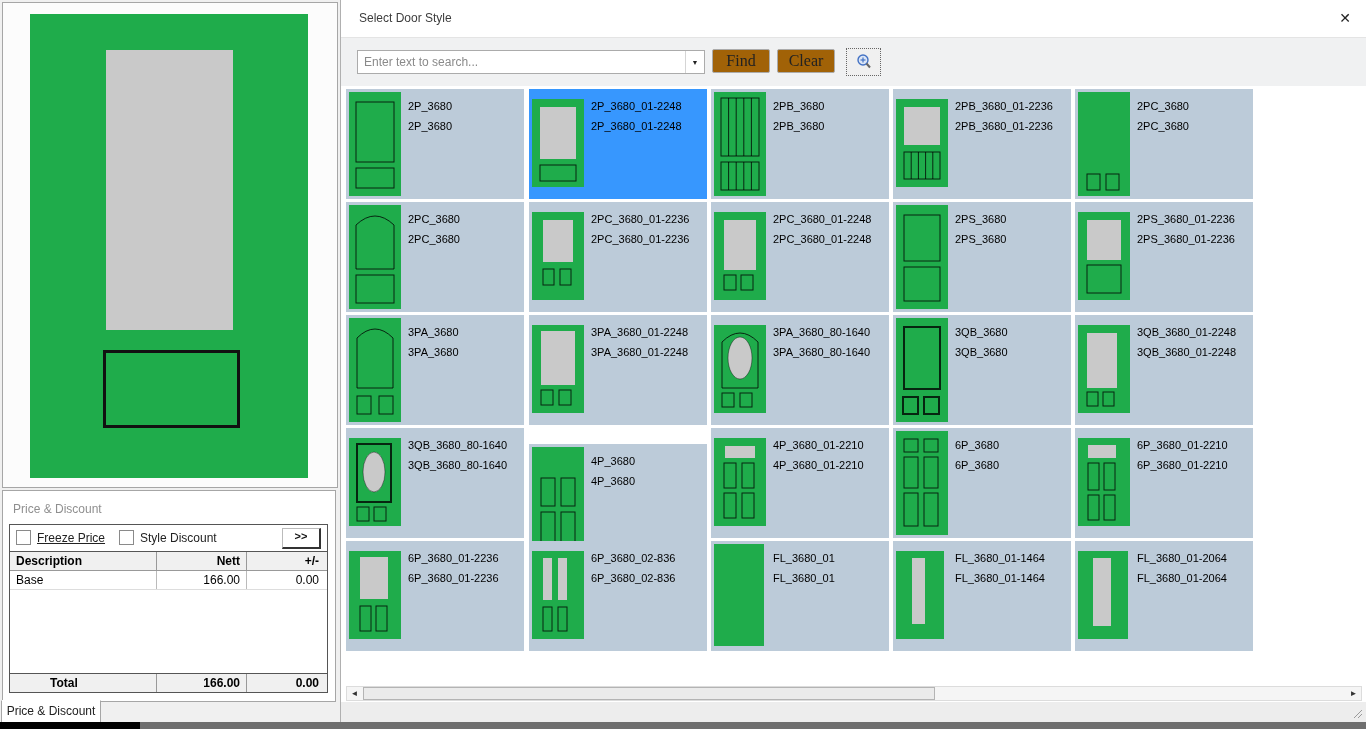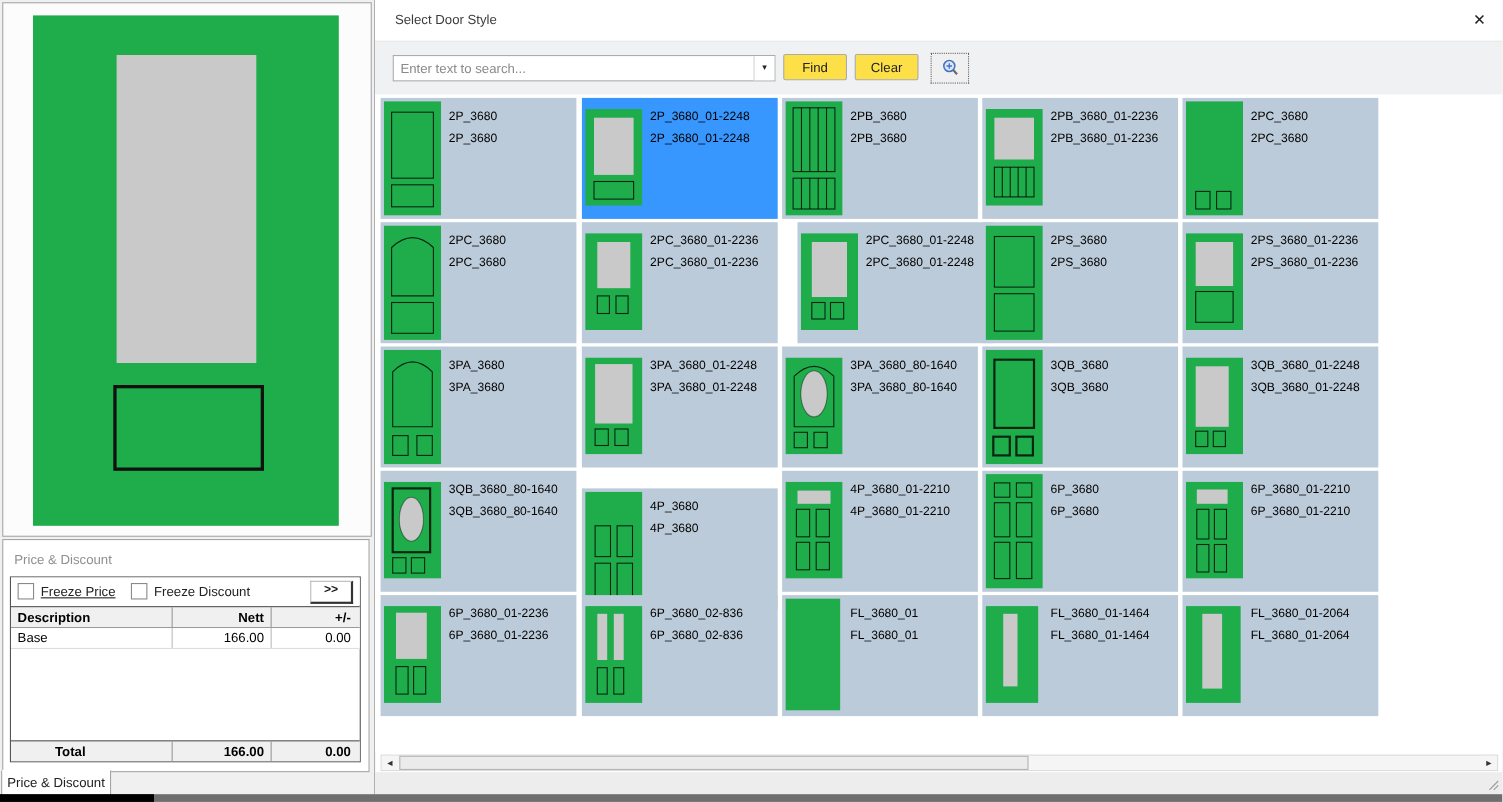--- a/index.html
+++ b/index.html
@@ -48,22 +48,22 @@
   .dlg-title{position:absolute;left:18px;top:11px;font-size:12px;color:#3c3c3c;}
   .dlg-close{position:absolute;right:12px;top:8px;width:20px;height:20px;font-size:14px;color:#222;
     text-align:center;line-height:20px;cursor:default;}
   .dlg-toolbar{left:0;top:38px;width:100%;height:48px;background:#f0f1f2;}
   .combo{left:16px;top:50px;width:346px;height:22px;background:#fff;border:1px solid #ababab;display:flex;}
   .combo input{flex:1;border:none;outline:none;font-size:12px;padding:0 6px;color:#8b5cf6;background:transparent;
     font-family:"Liberation Sans","DejaVu Sans",sans-serif;}
   .combo input::placeholder{color:#8a8a8a;}
   .combo-btn{width:18px;border-left:1px solid #d5d5d5;background:#fff;display:flex;align-items:center;justify-content:center;
     font-size:7px;color:#222;cursor:default;}
-  .btn{position:absolute;top:49px;width:58px;height:24px;background:#fde047;border:1px solid #ababab;border-radius:2px;
-    font-size:12px;color:#222;font-family:Liberation Sans, sans-serif;cursor:default;}
+  .btn{position:absolute;top:49px;width:58px;height:24px;background:#a16207;border:1px solid #ababab;border-radius:2px;
+    font-size:16px;color:#222;font-family:Liberation Serif, serif;cursor:default;}
   .btn-find{left:371px;} .btn-clear{left:436px;}
   .zoom-btn{position:absolute;left:505px;top:48px;width:33px;height:26px;background:#f0f0f0;
     border:1px dotted #666;display:flex;align-items:center;justify-content:center;cursor:default;}
 
   
   .grid{left:0;top:86px;width:100%;height:598px;background:#fff;}
   .cell{position:absolute;width:178px;height:110px;background:var(--cellbg);cursor:default;}
   .cell.sel{background:var(--selbg);}
   .cell svg{position:absolute;left:3px;}
   .lbls{position:absolute;left:62px;top:7px;font-size:11px;color:#000;line-height:20px;}
@@ -92,21 +92,21 @@
   <div class="abs price-panel">
     <div class="abs price-title">Price &amp; Discount</div>
     <div class="abs price-box">
       <div class="abs freeze-row">
         <label class="cb cb1">
           <span class="box"></span>
           <span>Freeze Price</span>
         </label>
         <label class="cb cb2">
           <span class="box"></span>
-          <span>Freeze Discount</span>
+          <span>Style Discount</span>
         </label>
         <div class="more-btn">&gt;&gt;</div>
       </div>
       <div class="tbl">
         <div class="trow thead">
           <div class="tcell c0">Description</div>
           <div class="tcell c1">Nett</div>
           <div class="tcell c2">+/-</div>
         </div>
         <div class="trow tdata">
@@ -231,21 +231,21 @@
             <rect width="52" height="88" fill="#1FAC4B"></rect>
             <rect x="11" y="8" width="30" height="42" fill="#C9C9C9"></rect>
             <rect x="11" y="57" width="11" height="16" fill="none" stroke="rgba(0,0,0,0.78)" stroke-width="1"></rect>
             <rect x="28" y="57" width="11" height="16" fill="none" stroke="rgba(0,0,0,0.78)" stroke-width="1"></rect>
           </svg>
           <div class="lbls">
             <div>2PC_3680_01-2236</div>
             <div>2PC_3680_01-2236</div>
           </div>
         </div>
-        <div class="cell" style="left: 384px; top: 116px;">
+        <div class="cell" style="left: 370px; top: 116px;">
           <svg width="52" height="88" viewBox="0 0 52 88" style="top: 10px;">
             <rect width="52" height="88" fill="#1FAC4B"></rect>
             <rect x="10" y="8" width="32" height="50" fill="#C9C9C9"></rect>
             <rect x="10" y="63" width="12" height="15" fill="none" stroke="rgba(0,0,0,0.78)" stroke-width="1"></rect>
             <rect x="27" y="63" width="12" height="15" fill="none" stroke="rgba(0,0,0,0.78)" stroke-width="1"></rect>
           </svg>
           <div class="lbls">
             <div>2PC_3680_01-2248</div>
             <div>2PC_3680_01-2248</div>
           </div>

